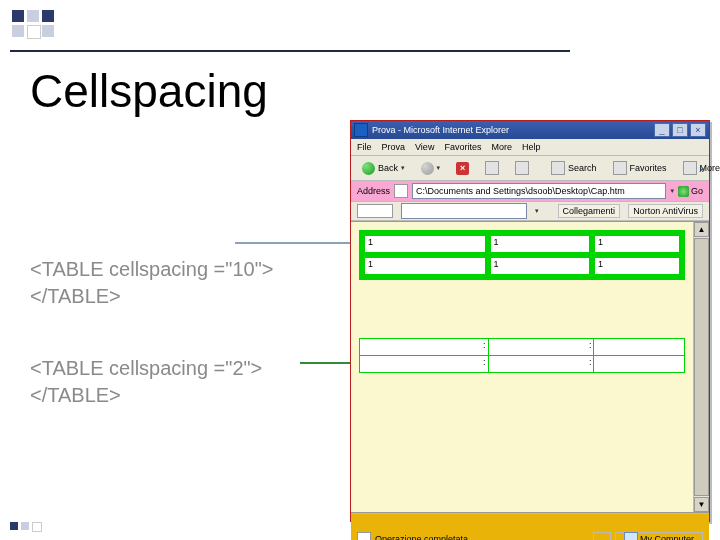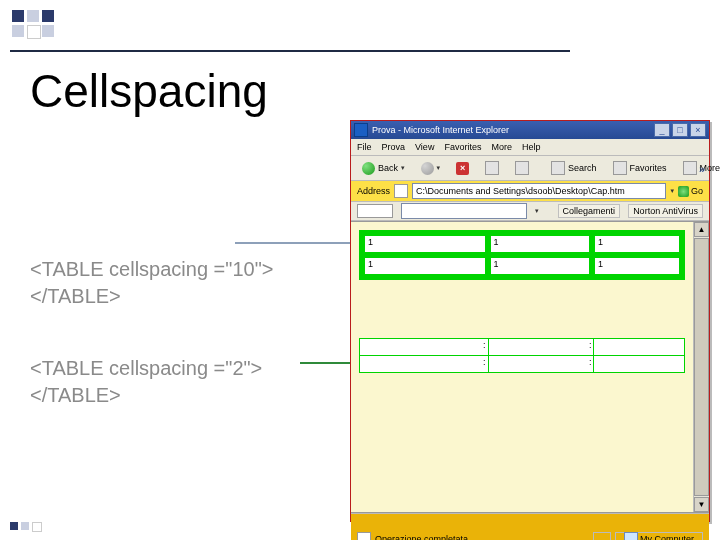--- a/index.html
+++ b/index.html
@@ -29,21 +29,21 @@
   .toolbar{height:24px;background:#eceadd;display:flex;align-items:center;gap:6px;padding:0 6px;border-bottom:1px solid #bbb}
   .tb-btn{display:flex;align-items:center;gap:3px;height:18px;padding:0 4px;border:1px solid transparent}
   .circ{width:13px;height:13px;border-radius:50%}
   .back{background:radial-gradient(circle at 30% 30%,#7fe07f,#1a9a1a)}
   .fwd{background:radial-gradient(circle at 30% 30%,#d4d4d4,#9a9a9a)}
   .tri{font-size:7px;color:#333}
   .xico{width:13px;height:13px;background:#cc3333;border-radius:2px;display:flex;align-items:center;justify-content:center;color:#fff;font-size:9px;font-weight:bold}
   .ico2{width:12px;height:12px;background:#e3e3e3;border:1px solid #999;display:inline-block}
   .sep{width:1px;height:18px;background:#bbb}
   .chev{position:absolute;right:4px;top:42px;font-size:11px;color:#274a94}
-  .addrbar{height:20px;background:#fde047;display:flex;align-items:center;gap:4px;padding:0 6px;border-bottom:1px solid #bbb}
+  .addrbar{height:20px;background:#f9a8d4;display:flex;align-items:center;gap:4px;padding:0 6px;border-bottom:1px solid #bbb}
   .addrbar input{flex:1;height:14px;border:1px solid #7a8aa8;font-size:9px;padding:0 3px;background:#fff}
   .addrbar .pageico{width:12px;height:12px;background:#fff;border:1px solid #999}
   .go{display:flex;gap:2px}
   .go .gico{width:11px;height:11px;background:radial-gradient(#7fe07f,#1a9a1a);border-radius:2px}
   .linksbar{height:18px;background:#eceadd;display:flex;align-items:center;gap:8px;padding:0 6px;border-bottom:1px solid #bbb}
   .linksbar .gico2{width:34px;height:12px;border:1px solid #999;background:#fff}
   .linksbar input{width:120px;height:12px;border:1px solid #7a8aa8;font-size:9px;background:#fff}
   .pill{padding:1px 4px;border:1px solid #bfbfbf;border-radius:0;background:#f3f1e6}
   
   .content{position:relative;height:290px;background:#fbf7cf;border-top:1px solid #999;border-bottom:1px solid #999;overflow:hidden}

